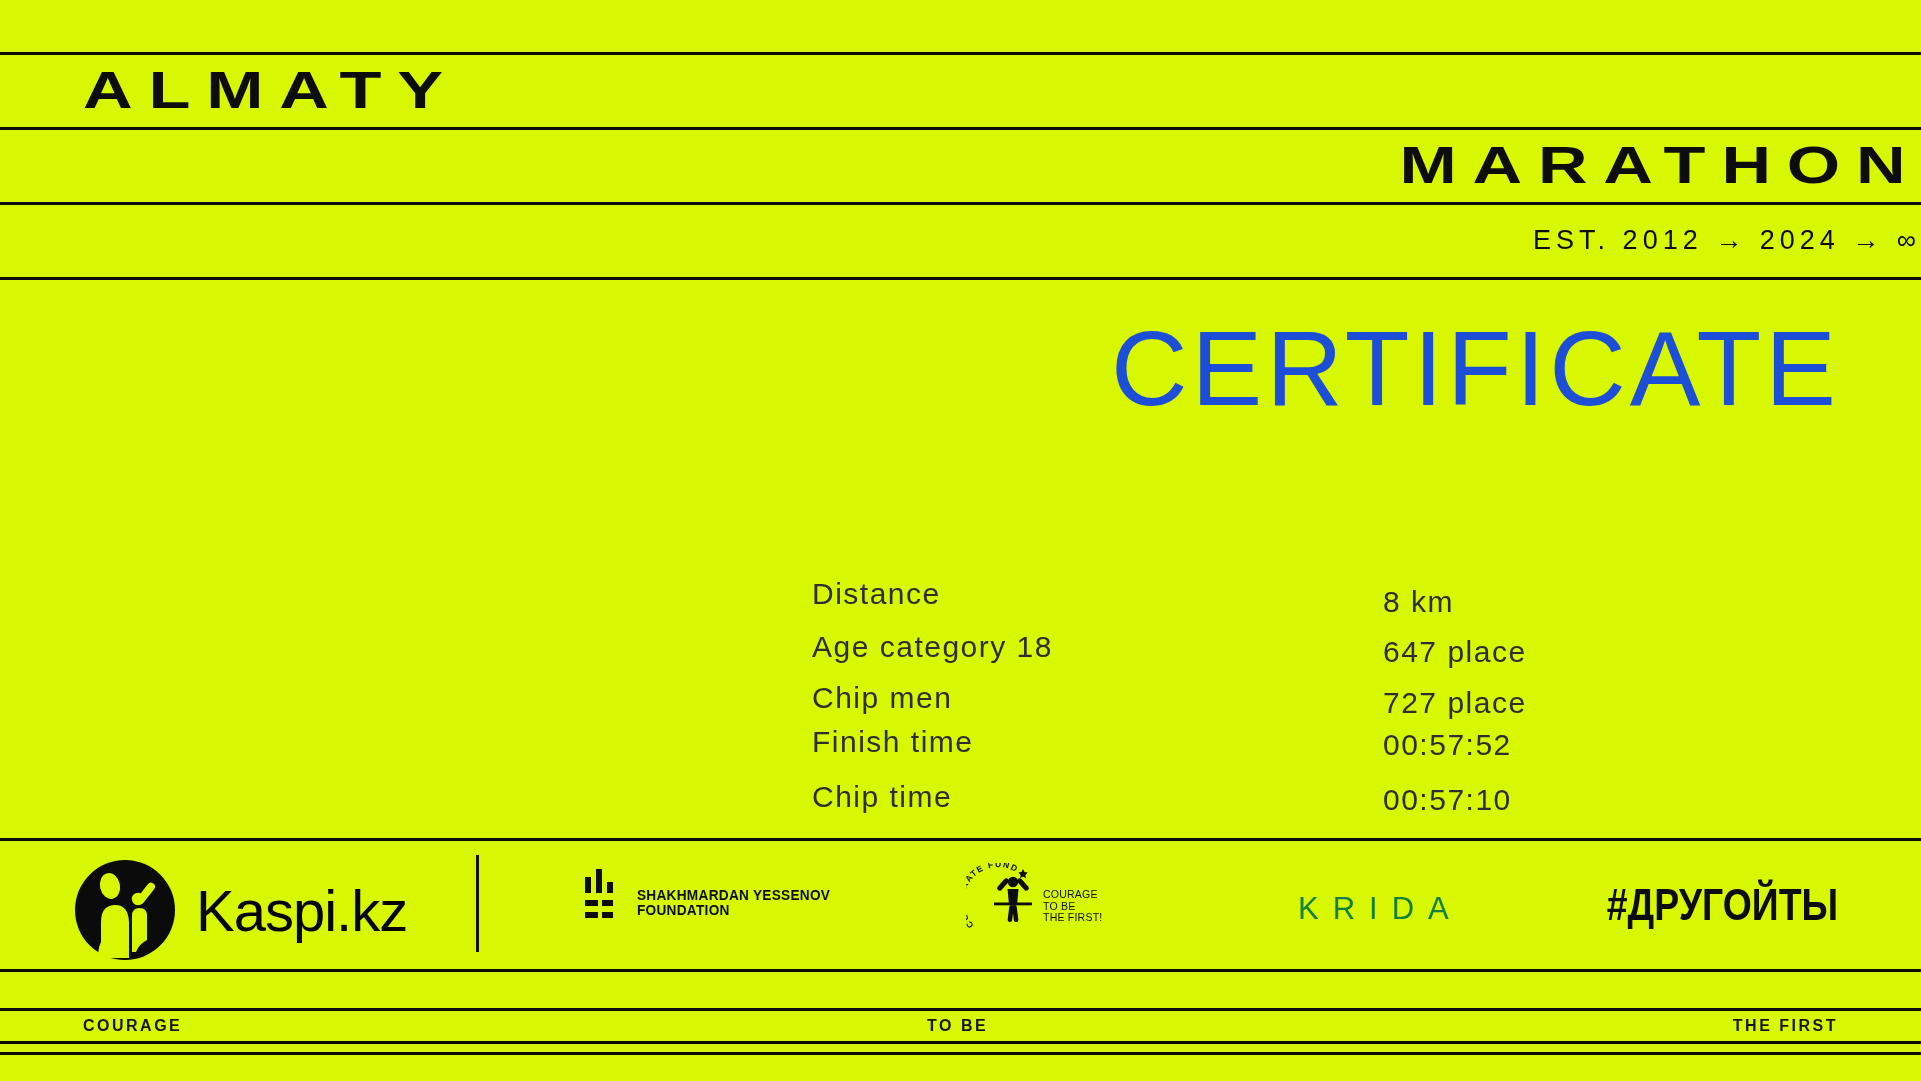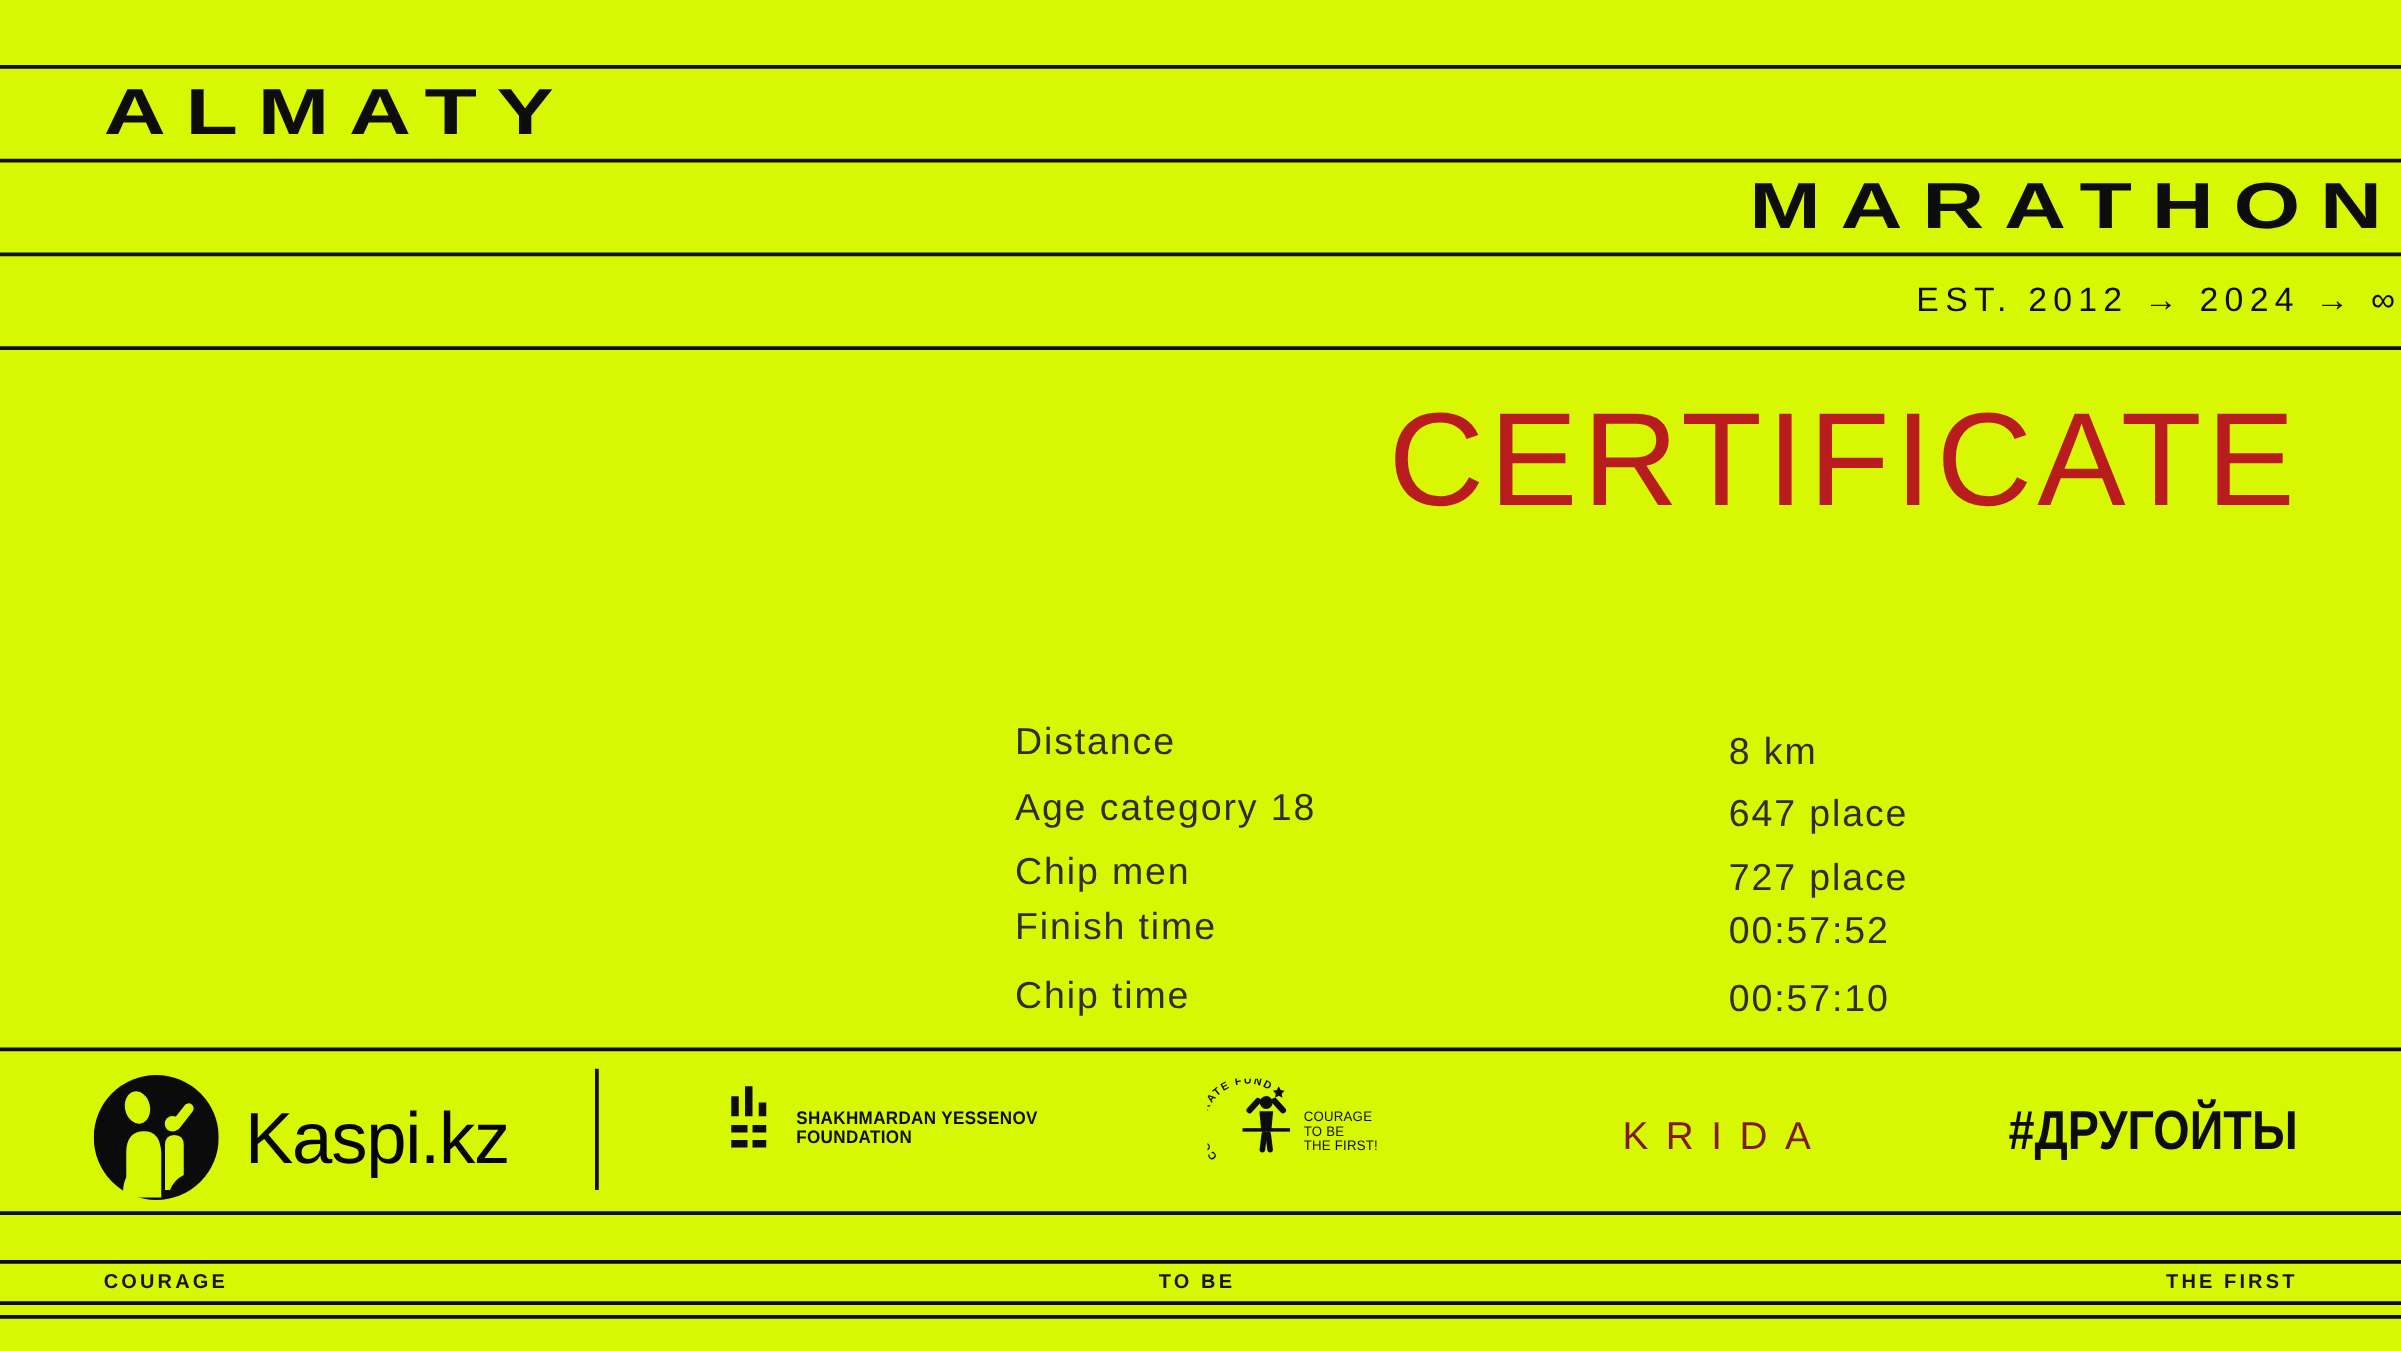--- a/index.html
+++ b/index.html
@@ -19,21 +19,21 @@
   }
   .stretch-l{transform:scaleX(1.32);transform-origin:left center;display:inline-block;}
   .stretch-r{transform:scaleX(1.32);transform-origin:right center;display:inline-block;}
   .est-line{
     font-size:27px;font-weight:500;letter-spacing:5px;line-height:1;
     white-space:nowrap;color:#0d0d0d;
   }
   .cert-title{
     position:absolute;right:81px;top:315px;
     font-size:106px;font-weight:400;letter-spacing:4px;line-height:1;
-    white-space:nowrap;color:#b91c1c;text-align:right;
+    white-space:nowrap;color:#1d4ed8;text-align:right;
   }
   .participant-name{
     position:absolute;left:812px;top:489px;
     font-size:42px;font-weight:700;letter-spacing:2px;line-height:1;
     color:#2c2c2c;white-space:nowrap;
   }
   .stat{position:absolute;font-size:30px;line-height:34px;letter-spacing:1.5px;color:#2e2e2e;white-space:nowrap;}
   .stat-label{left:812px;text-align:right;}
   .stat-value{left:1383px;}
   
@@ -50,21 +50,21 @@
     color:#0d0d0d;transform:scaleX(0.94);transform-origin:left center;white-space:nowrap;
   }
   .cf-logo{position:absolute;left:966px;top:863px;width:76px;height:76px;}
   .cf-slogan{
     position:absolute;left:1043px;top:889px;
     font-size:11px;font-weight:500;line-height:11.5px;letter-spacing:0.2px;
     color:#111;transform:scaleX(0.96);transform-origin:left center;white-space:nowrap;
   }
   .krida-word{
     position:absolute;left:1298px;top:893px;
-    font-size:31px;font-weight:400;letter-spacing:14px;line-height:1;color:#7f1d1d;white-space:nowrap;
+    font-size:31px;font-weight:400;letter-spacing:14px;line-height:1;color:#15803d;white-space:nowrap;
   }
   .hashtag-word{
     position:absolute;right:83px;top:883px;
     font-size:44px;font-weight:800;letter-spacing:0px;line-height:1;color:#0d0d0d;
     transform:scaleX(0.85);transform-origin:right center;white-space:nowrap;
   }
   .bottom-row{
     position:absolute;left:83px;top:1012px;width:1755px;height:28px;
     display:flex;justify-content:space-between;align-items:center;
     font-size:16px;font-weight:600;letter-spacing:2.5px;color:#161616;

